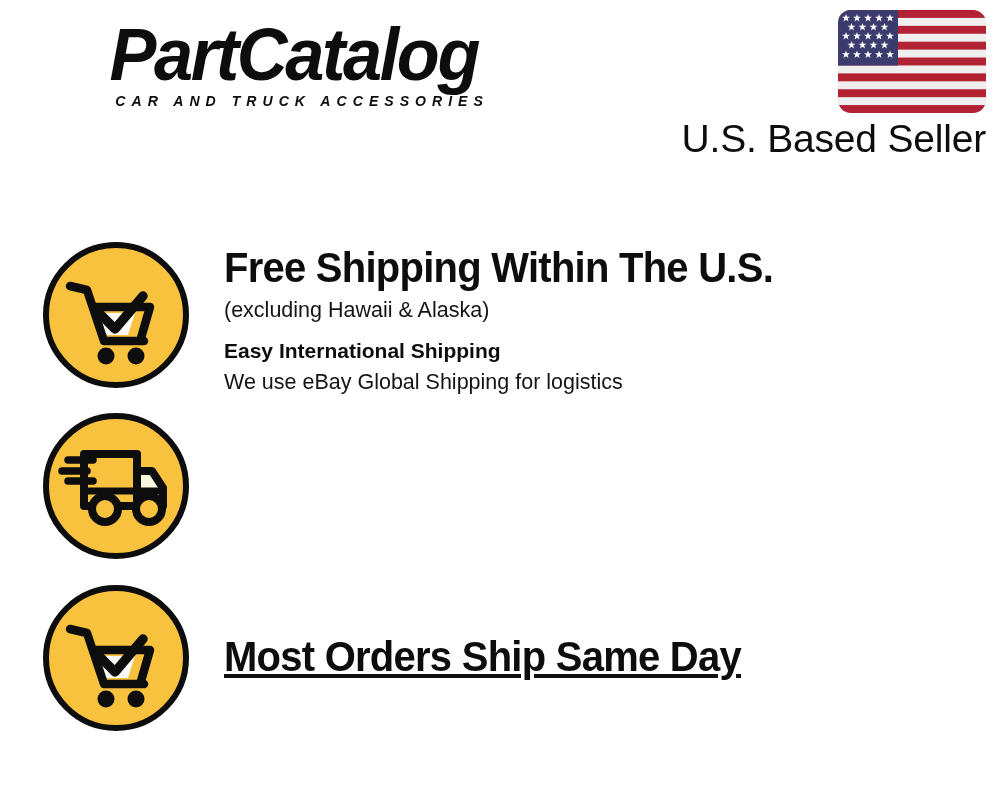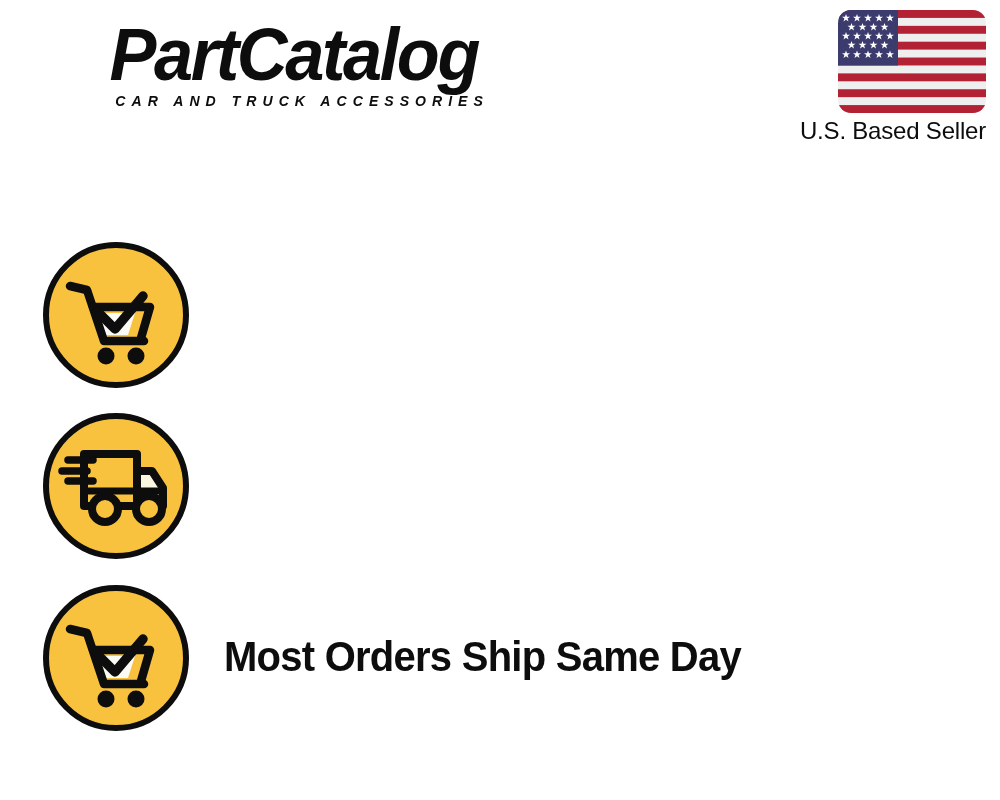--- a/index.html
+++ b/index.html
@@ -67,21 +67,21 @@
     width: 148px;
     height: 103px;
   }
   #flag-svg { display: block; width: 148px; height: 103px; }
 
   #seller-badge-text {
     position: absolute;
     right: 14px;
     top: 117px;
     font-family: "Liberation Sans", sans-serif;
-    font-size: 24px;
+    font-size: 39px;
     font-weight: normal;
     color: #0d0d0d;
     white-space: nowrap;
     letter-spacing: -0.2px;
   }
 
   
   #features {
     position: absolute;
     left: 0;
@@ -89,21 +89,21 @@
     width: 1000px;
   }
   .feature-row {
     position: absolute;
     left: 40px;
     display: flex;
     align-items: flex-start;
   }
   #feature-row-0 { top: 14px; }
   #feature-row-1 { top: 185px; }
-  #feature-row-2 { top: 357px; }
+  #feature-row-2 { top: 357px; text-decoration: underline; }
 
   .feature-icon {
     width: 152px;
     height: 152px;
     flex: 0 0 152px;
   }
   .feature-icon svg { display: block; width: 152px; height: 152px; }
 
   .feature-text {
     margin-left: 32px;
@@ -223,20 +223,26 @@
       <svg viewBox="0 0 152 152" xmlns="http://www.w3.org/2000/svg" aria-hidden="true">
         <circle cx="76" cy="76" r="70" fill="#F8C23F" stroke="#0d0d0d" stroke-width="6"></circle>
         <path d="M57 74 L95 74 L88 96 L62 96 Z" fill="#FBFAF4"></path>
         <path d="M30 47 L47 51 L64 102 L104 102" fill="none" stroke="#0d0d0d" stroke-width="8.5" stroke-linecap="round" stroke-linejoin="round"></path>
         <path d="M53 68 L110 68 L101 99" fill="none" stroke="#0d0d0d" stroke-width="8.5" stroke-linecap="round" stroke-linejoin="round"></path>
         <path d="M57 72 L75 90 L103 57" fill="none" stroke="#0d0d0d" stroke-width="9.5" stroke-linecap="round" stroke-linejoin="round"></path>
         <circle cx="66" cy="117" r="8.5" fill="#0d0d0d"></circle>
         <circle cx="96" cy="117" r="8.5" fill="#0d0d0d"></circle>
       </svg>
     </div>
+    <div class="feature-text">
+      <div class="feature-title">Free Shipping Within The U.S.</div>
+      <div class="feature-sub">(excluding Hawaii &amp; Alaska)</div>
+      <div class="feature-sub-bold">Easy International Shipping</div>
+      <div class="feature-sub-plain">We use eBay Global Shipping for logistics</div>
+    </div>
   </div>
 
   <div class="feature-row" id="feature-row-1">
     <div class="feature-icon">
       <svg viewBox="0 0 152 152" xmlns="http://www.w3.org/2000/svg" aria-hidden="true">
         <circle cx="76" cy="76" r="70" fill="#F8C23F" stroke="#0d0d0d" stroke-width="6"></circle>
         <path d="M97 61 L112 61 L123 78 L123 96 L97 96 Z" fill="#FBF6DF"></path>
         <path d="M44 44 L97 44 L97 96 L44 96 Z" fill="none" stroke="#0d0d0d" stroke-width="8" stroke-linejoin="round"></path>
         <path d="M97 61 L112 61 L123 78 L123 96 L97 96" fill="none" stroke="#0d0d0d" stroke-width="8" stroke-linejoin="round"></path>
         <path d="M44 81 L123 81" stroke="#0d0d0d" stroke-width="7"></path>

